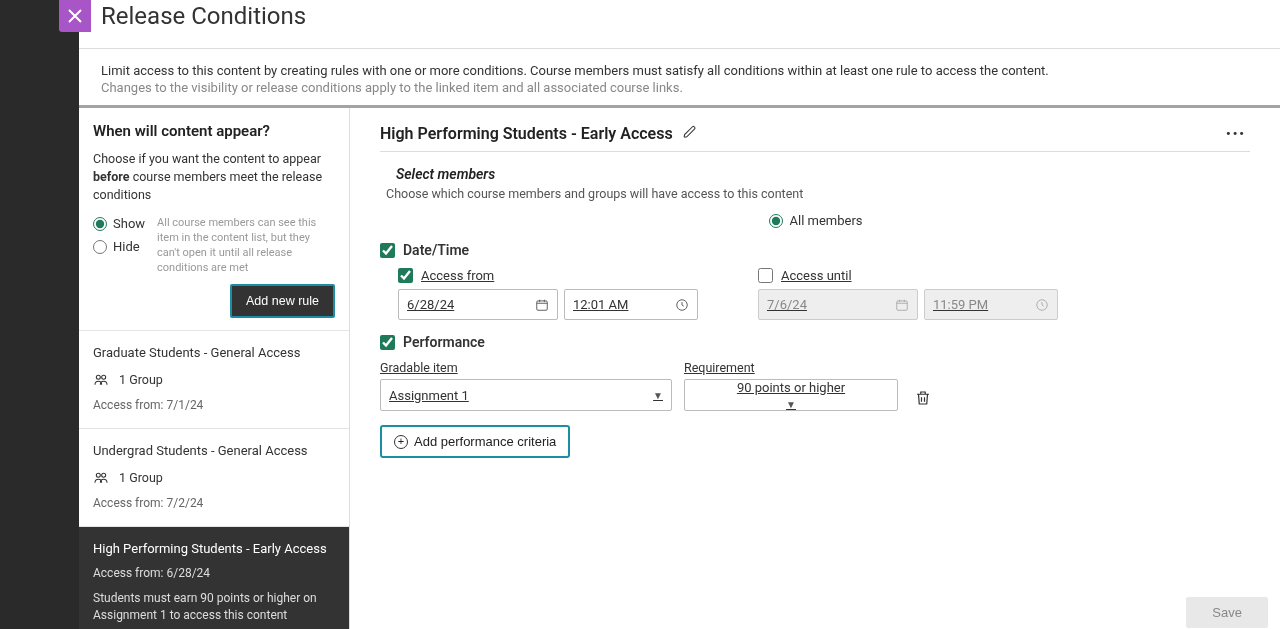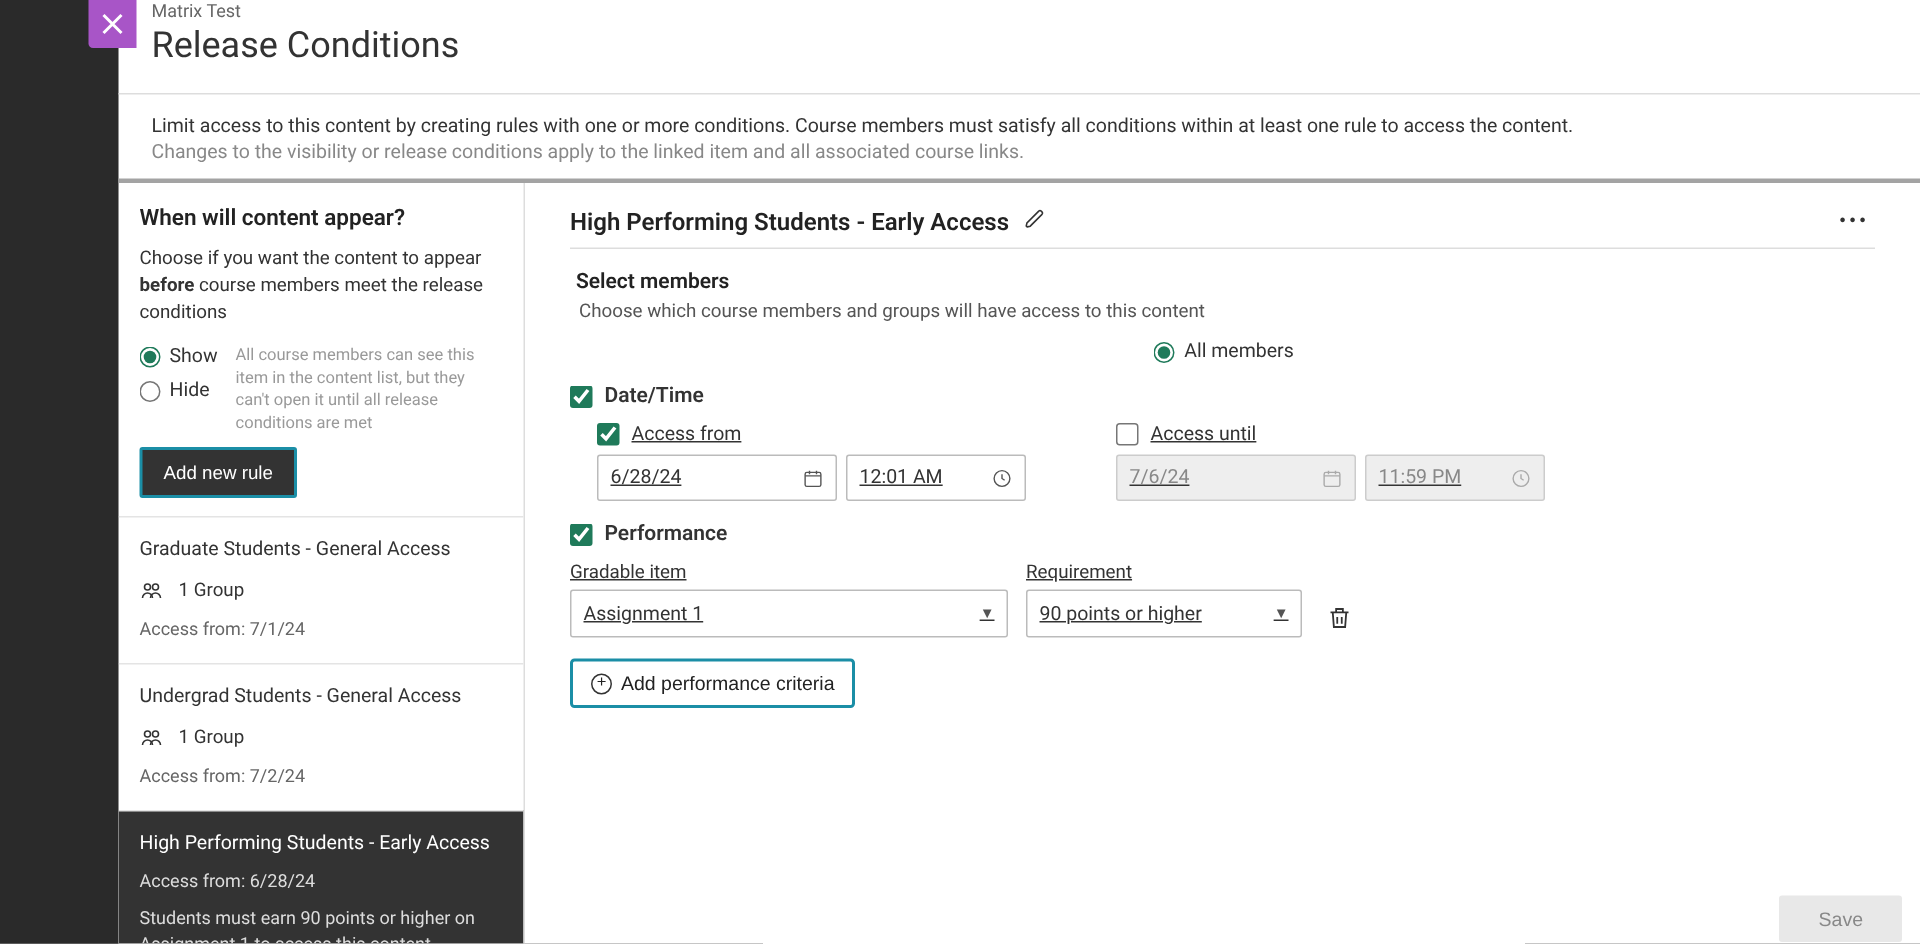--- a/index.html
+++ b/index.html
@@ -24,70 +24,70 @@
 .sidebar { width: 271px; border-right:1px solid #ddd; display:flex; flex-direction:column; overflow:hidden; }
 .sidebar-top { padding: 14px 14px 12px; }
 .sidebar-top h3 { font-size: 15px; font-weight: 600; color: #222; }
 .sidebar-top .choose { font-size: 12.5px; color: #333; margin-top: 10px; line-height: 1.45; }
 .sidebar-top .choose b { font-weight: 700; }
 .radio-row { display:flex; align-items:flex-start; gap:12px; margin-top: 12px; }
 .radio-col { display:flex; flex-direction:column; gap:8px; }
 .radio-item { display:flex; align-items:center; gap:6px; font-size:13px; cursor:pointer; }
 .radio-item input { accent-color:#1f7a5a; width:14px; height:14px; }
 .radio-hint { flex:1; font-size: 11px; color:#999; line-height:1.35; }
-.add-rule-wrap { display:flex; margin-top: 8px; }
+.add-rule-wrap { display:flex; justify-content:flex-end; margin-top: 8px; }
 .add-rule-btn { background:#333; color:#fff; border:2px solid #1b8ea6; padding: 8px 14px; font-size: 12.5px; border-radius: 2px; cursor:pointer; }
 
 .rule-item { padding: 14px 14px 16px; border-top:1px solid #e4e4e4; font-size: 13px; }
 .rule-item .rname { font-weight: 400; color:#333; }
 .rule-meta { display:flex; align-items:center; gap:10px; margin-top:12px; color:#333; font-size:12.5px; }
 .rule-meta .gicon { width:16px; height:16px; color:#333; }
 .rule-from { margin-top: 10px; font-size: 12px; color:#666; }
 .rule-item.active { background:#333; color:#fff; }
 .rule-item.active .rname { color:#fff; }
 .rule-item.active .rule-from { color:#ddd; }
 .rule-desc { margin-top: 10px; font-size:12px; color:#ddd; line-height:1.45; }
 
 .main { flex:1; padding: 16px 30px 12px; overflow:auto; position:relative; }
 .rule-head { display:flex; align-items:center; gap:10px; border-bottom:1px solid #ddd; padding-bottom: 8px; }
 .rule-head .title { font-size: 16px; font-weight: 600; color:#222; }
 .rule-head .edit-icon { cursor:pointer; color:#333; }
 .rule-head .spacer { flex:1; }
 .rule-head .more { cursor:pointer; letter-spacing: 2px; font-weight:bold; color:#333; padding:0 4px; }
 
 .section { margin-top: 14px; }
-.section > .sh { margin-left: 4px; }
+.section > .sh { margin-left: 16px; font-style: italic; }
 .sh { font-size: 14px; font-weight: 600; color:#222; }
 .sdesc { font-size: 12.5px; color:#555; margin-top: 4px; margin-left:6px; }
 .opt-list { margin-top: 12px; margin-left: 2px; display:flex; flex-direction:column; gap:10px; }
 .opt-list .radio-item { font-size:13px;justify-content:center; }
 
 .check-row { display:flex; align-items:center; gap:8px; }
 .check-row input[type=checkbox] { width:15px; height:15px; accent-color:#1f7a5a; }
 .check-row .lbl { font-size: 14px; font-weight:600; }
 
 .sub-block { margin-left: 18px; margin-top: 10px; text-decoration: underline; }
 .dt-row { display:flex; gap: 60px; }
 .dt-col { display:flex; flex-direction:column; gap:6px; }
 .dt-col .check-row .lbl { font-weight:400; font-size:13px; }
 .dt-inputs { display:flex; gap:6px; }
 .inp { border:1px solid #bbb; border-radius:2px; background:#fff; padding: 7px 8px; font-size:13px; display:flex; align-items:center; justify-content:space-between; gap:8px; }
 .inp.disabled { background:#eee; color:#888; border-color:#ccc; }
 .inp .ic { color:#555; cursor:pointer; display:flex; align-items:center; }
 .inp.disabled .ic { color:#aaa; cursor:default; }
 .date-inp { width: 160px; }
-.time-inp { width: 120px; text-align: center; }
+.time-inp { width: 134px; text-align: center; }
 
 .perf-row { display:flex; gap:12px; align-items:flex-end; }
 .perf-col { display:flex; flex-direction:column; gap:4px; }
 .perf-col .flabel { font-size:12.5px; color:#333; }
 .select { border:1px solid #bbb; border-radius:2px; background:#fff; height:32px; padding:0 8px; font-size:13px; display:flex; align-items:center; justify-content:space-between; cursor:pointer; }
 .select .caret { font-size:10px; color:#555; }
 .gradable { width: 292px; }
-.requirement { width: 184px; }
+.requirement { width: 214px; flex-direction: column; }
 .trash { cursor:pointer; color:#333; padding:4px; display:flex; align-items:center; }
 
 .add-perf { margin-top: 14px; border:2px solid #1b8ea6; color:#222; background:#fff; padding:7px 12px; font-size:13px; border-radius:3px; display:inline-flex; align-items:center; gap:6px; cursor:pointer; }
 .add-perf .plus { border:1.5px solid #333; border-radius:50%; width:14px; height:14px; display:inline-flex; align-items:center; justify-content:center; font-size:11px; line-height:1; }
 
 .footer { position:absolute; right:0; bottom:0; height:34px; display:flex; align-items:center; justify-content:flex-end; padding-right:12px; background:transparent; }
 .save-btn { background:#e8e8e8; color:#888; border:none; padding:8px 26px; font-size:13px; border-radius:2px; cursor:default;margin-left:10px; }
 </style>
 </head>
 <body>
@@ -97,21 +97,20 @@
 </div>
 
 <div class="close-btn">
   <svg width="14" height="14" viewBox="0 0 14 14">
       <path d="M1 1 L13 13 M13 1 L1 13" stroke="#fff" stroke-width="2" fill="none"></path>
     </svg>
 </div>
 
 <div class="panel">
   <div class="panel-header">
-    <div class="breadcrumb">Matrix Test</div>
     <div class="page-title">Release Conditions</div>
   </div>
   <div class="hr"></div>
   <div class="intro">
     <div class="intro-main">Limit access to this content by creating rules with one or more conditions. Course members must satisfy all conditions within at least one rule to access the content.</div>
     <div class="intro-sub">Changes to the visibility or release conditions apply to the linked item and all associated course links.</div>
   </div>
 
   <div class="body-area">
 

